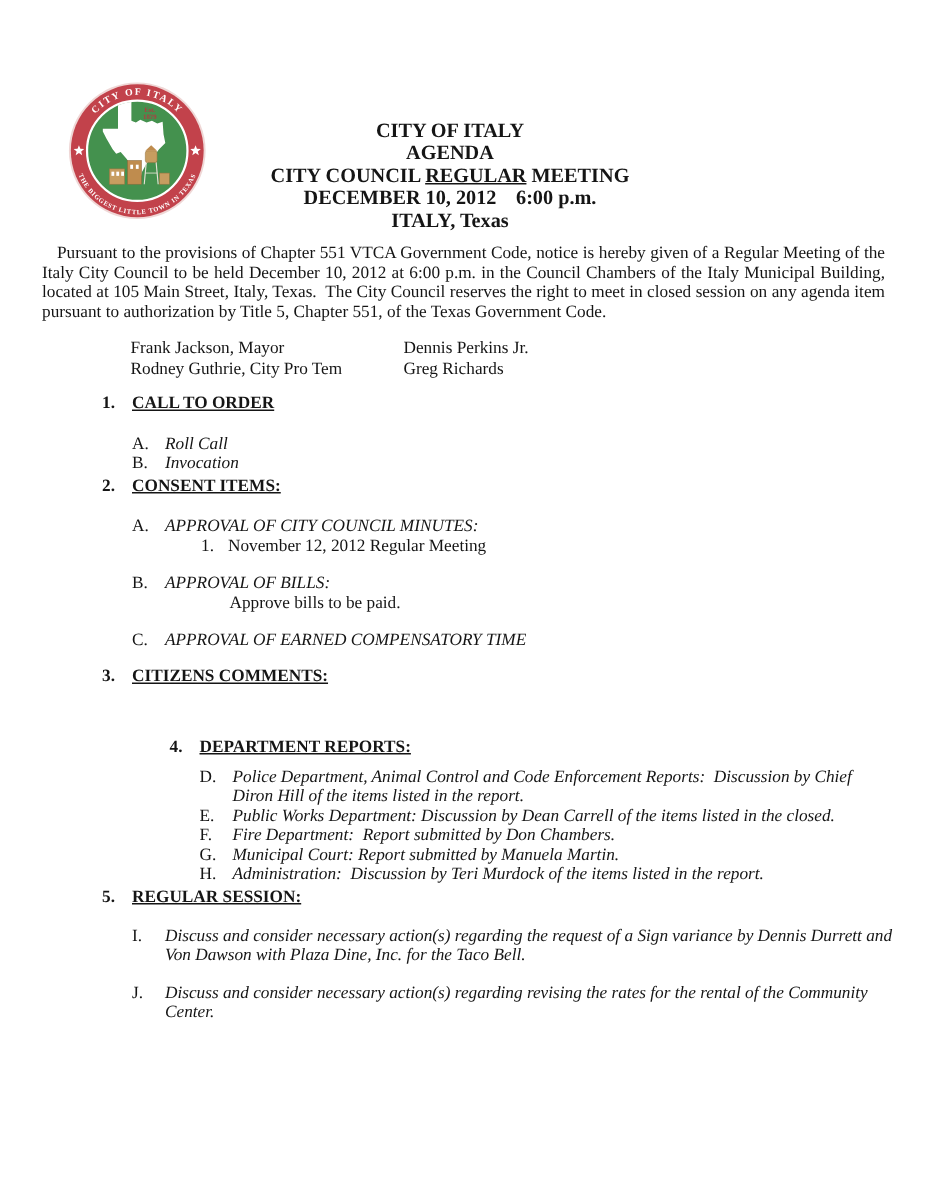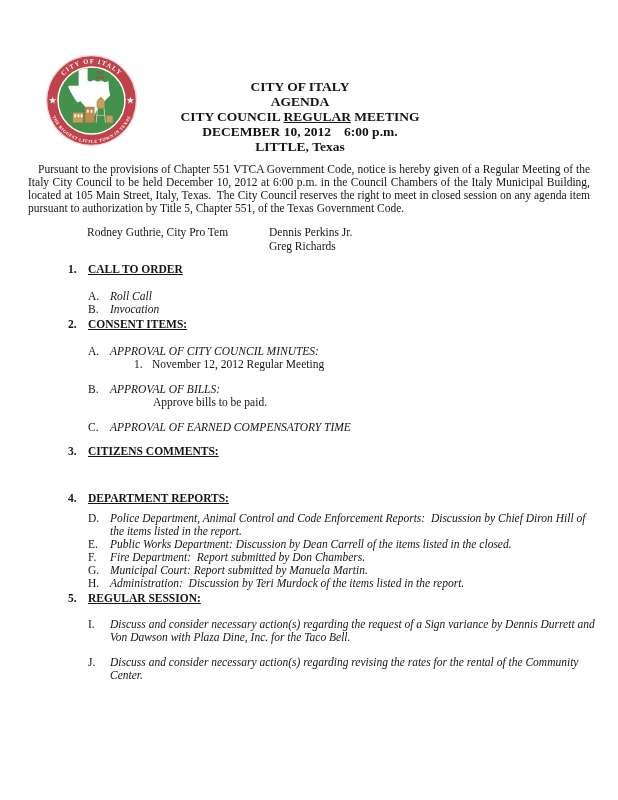--- a/index.html
+++ b/index.html
@@ -38,21 +38,21 @@
   .officials .col-3 { flex:1; }
 
   
   .agenda { font-size:11.5px; line-height:13px; }
   .s-head { margin-left:68px; font-weight:bold; }
   .s-num  { display:inline-block; width:20px; }
   .s-title{ text-decoration:underline; }
   .section-1 { margin-top:10px; }
   .section-2 { margin-top:2px;  }
   .section-3 { margin-top:11px; }
-  .section-4 { margin-top:34px; }
+  .section-4 { margin-top:34px;padding-left:45px; }
   .section-5 { margin-top:2px; }
   .s-items { margin:14px 22px 0 88px; }
   .section-4 .s-items { margin-top:7px; }
   .section-5 .s-items { margin-top:13px; }
   .item { display:flex; }
   .gap  { margin-top:12px; }
   .i-letter { flex:0 0 22px; }
   .i-text   { flex:1; white-space:pre-wrap;font-style:italic; }
   .subline  { margin-left:46px; }
   .sub-num  { display:inline-block; width:18px; }
@@ -104,27 +104,28 @@
       <path d="M0,-4 L1,-1.38 L3.8,-1.24 L1.62,0.53 L2.35,3.24 L0,1.7 L-2.35,3.24 L-1.62,0.53 L-3.8,-1.24 L-1,-1.38 Z" transform="translate(8.2,50)" fill="#ffffff"></path>
       <path d="M0,-4 L1,-1.38 L3.8,-1.24 L1.62,0.53 L2.35,3.24 L0,1.7 L-2.35,3.24 L-1.62,0.53 L-3.8,-1.24 L-1,-1.38 Z" transform="translate(91.8,50)" fill="#ffffff"></path>
     </svg>
   </div>
 
   <div class="title-block">
     <div class="title-line">CITY OF ITALY</div>
     <div class="title-line">AGENDA</div>
     <div class="title-line"><span>CITY COUNCIL </span><span class="u">REGULAR</span><span> MEETING</span></div>
     <div class="title-line"><span>DECEMBER 10, 2012</span><span class="dt-gap"></span><span>6:00 p.m.</span></div>
-    <div class="title-line">LITTLE, Texas</div>
+    <div class="title-line">ITALY, Texas</div>
   </div>
 
   <p class="notice">Pursuant to the provisions of Chapter 551 VTCA Government Code, notice is hereby given of a Regular Meeting of the Italy City Council to be held December 10, 2012 at 6:00 p.m. in the Council Chambers of the Italy Municipal Building, located at 105 Main Street, Italy, Texas.  The City Council reserves the right to meet in closed session on any agenda item pursuant to authorization by Title 5, Chapter 551, of the Texas Government Code.</p>
 
   <div class="officials">
     <div class="col-1">
+      <div>Frank Jackson, Mayor</div>
       <div>Rodney Guthrie, City Pro Tem</div>
     </div>
     <div class="col-2">
       <div>Dennis Perkins Jr.</div>
       <div>Greg Richards</div>
     </div>
   </div>
 
   <div class="agenda">
 

